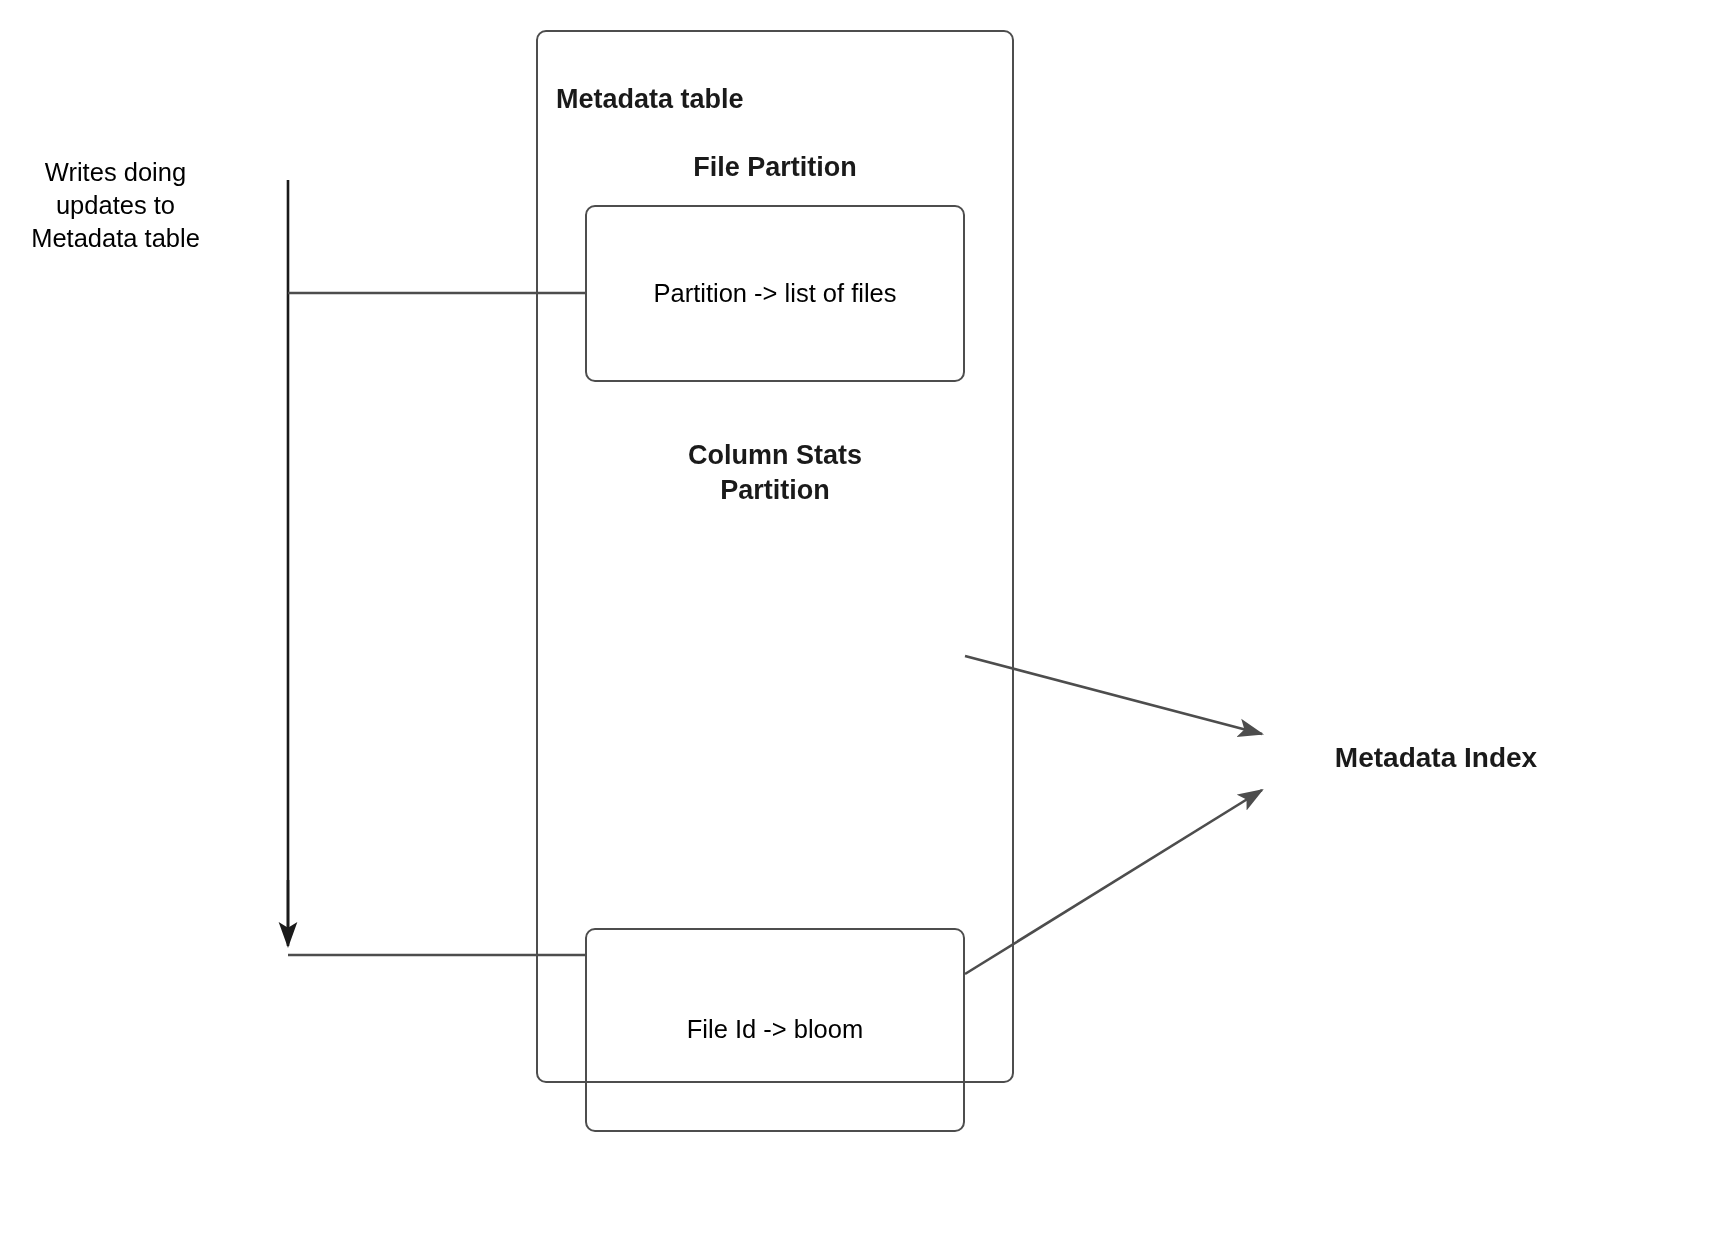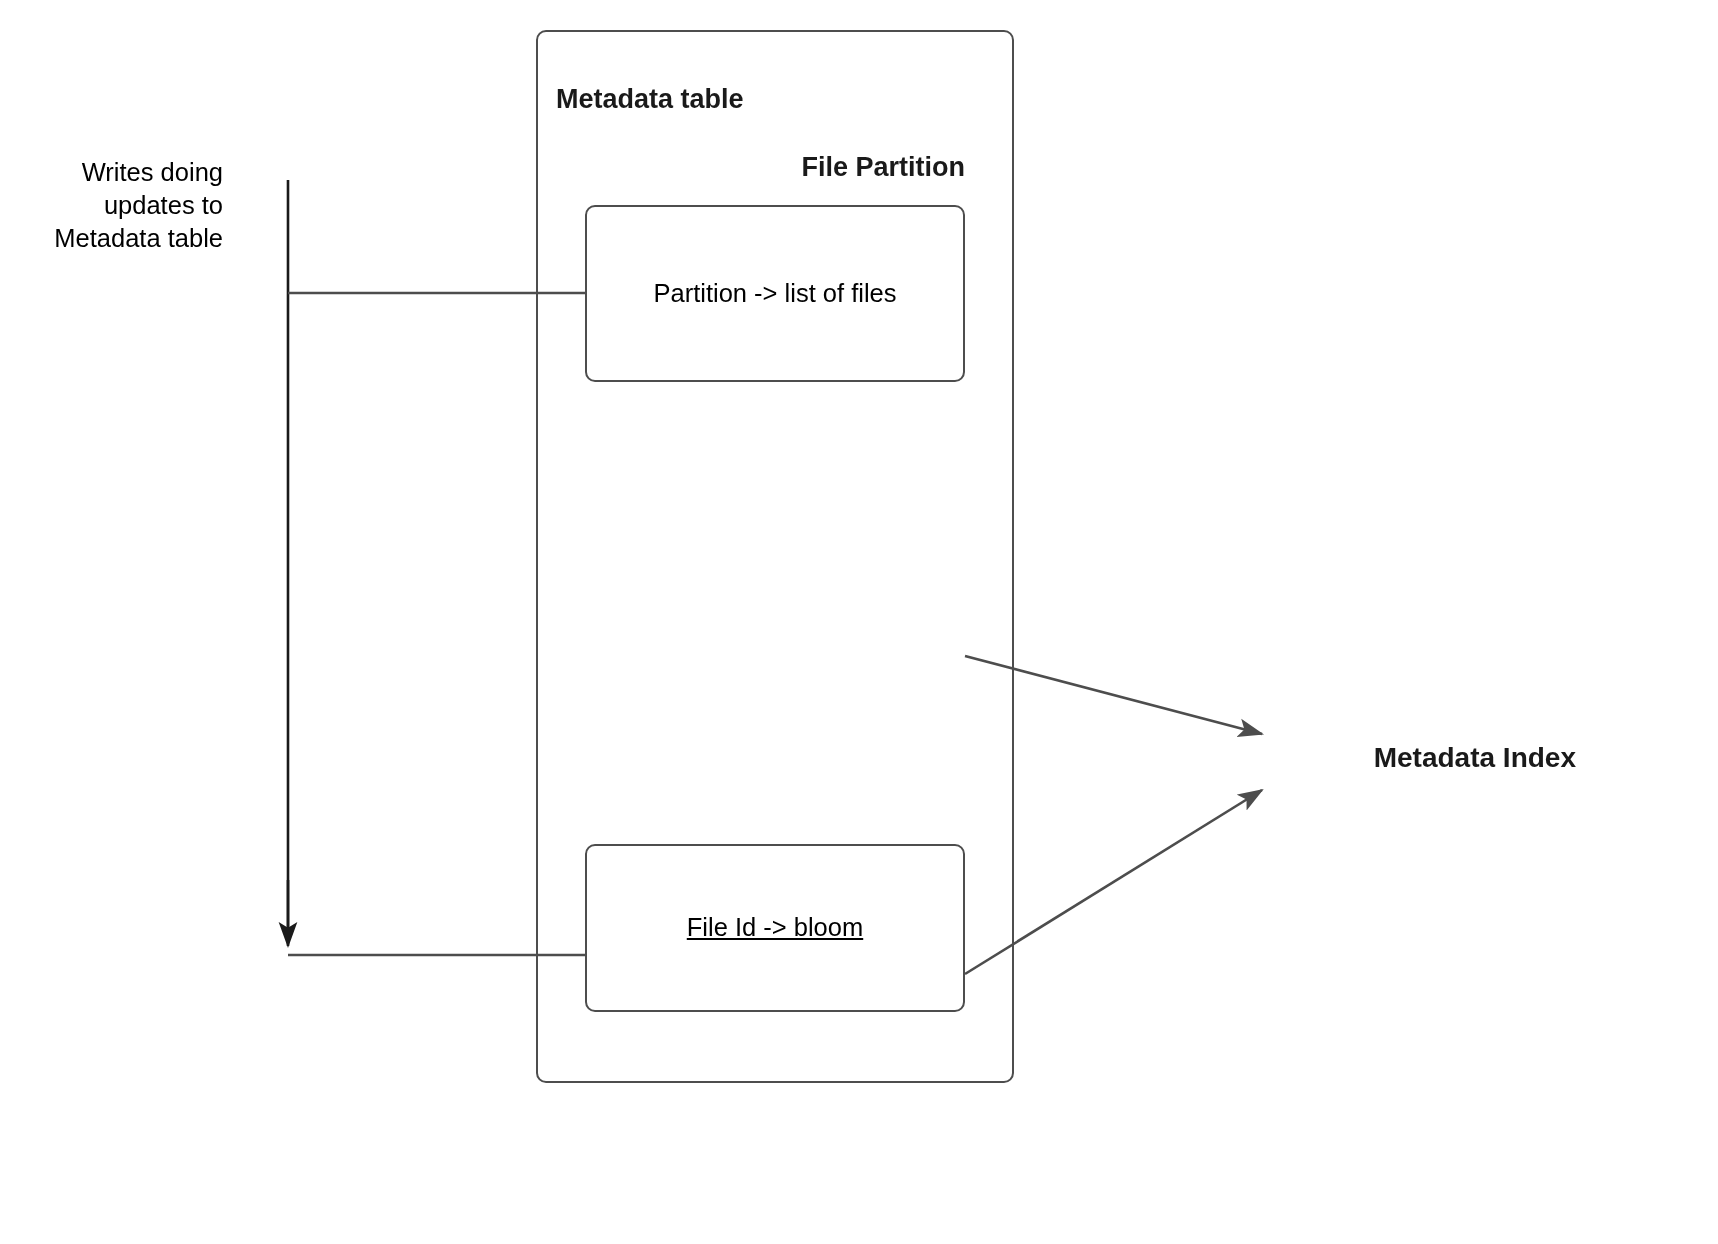--- a/index.html
+++ b/index.html
@@ -21,21 +21,21 @@
   svg.layer {
     position: absolute;
     left: 0;
     top: 0;
     width: 1718px;
     height: 1244px;
     pointer-events: none;
   }
   .txt {
     position: absolute;
-    text-align: right;
+    text-align: center;
     line-height: 1.30;
     white-space: pre-line;
   }
 
   
   #writes-caption {
     left: 8px;
     top: 156px;
     width: 215px;
     font-size: 25.5px;
@@ -101,24 +101,23 @@
     left: 585px; top: 205px;
     width: 380px; height: 177px;
     border: 2.4px solid #4d4d4d;
   }
   #column-stats-box {
     left: 585px; top: 533px;
     width: 380px; height: 172px;
     border: 3.2px solid #1a1a1a;
   }
   #bloom-box {
-    left: 585px; top: 844px;
-    width: 380px; height: 168px;
+    left: 585px; top: 928px;
+    width: 380px; height: 204px;
     border: 2.4px solid #4d4d4d;
-    text-decoration: underline;
   }
 
   
   #metadata-index-title {
     left: 1296px;
     top: 740px;
     width: 280px;
     font-size: 28px;
     font-weight: bold;
     color: #1a1a1a;
@@ -175,20 +174,22 @@
   <div id="metadata-table-box"></div>
 
   <div class="txt" id="metadata-table-title">Metadata table</div>
 
   <div class="txt partition-heading" id="files-partition-heading">File Partition</div>
 
   <div class="inner-box" id="files-box">
     <div class="inner-label">Partition -&gt; list of files</div>
   </div>
 
+  <div class="txt partition-heading" id="column-stats-heading">Column Stats
+Partition</div>
 
 
 
   <div class="inner-box" id="bloom-box">
     <div class="inner-label">File Id -&gt; bloom</div>
   </div>
 
   <div class="txt" id="metadata-index-title">Metadata Index</div>
 
 

